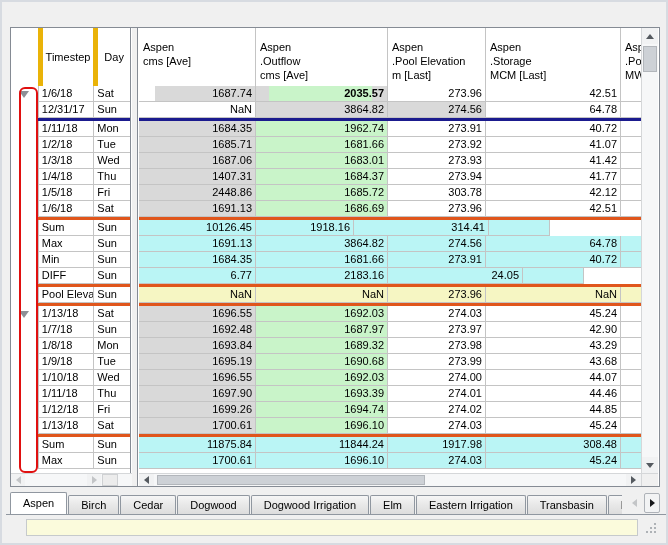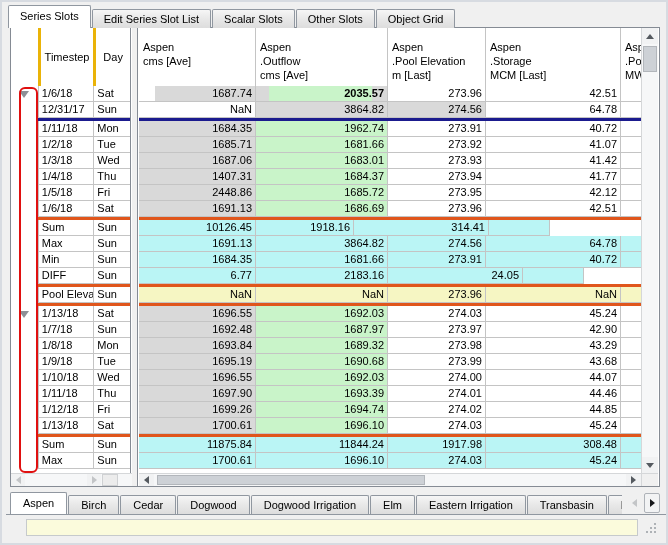--- a/index.html
+++ b/index.html
@@ -18,21 +18,21 @@
   }
   .ttab.selected{background:#fff;height:23px;line-height:21px;position:relative;z-index:6;}
   
   .frame{position:absolute;left:8px;top:25px;width:650px;height:460px;border:1px solid #858b94;background:#fff;z-index:1;}
   .left-pane{position:absolute;left:0;top:0;width:120px;height:445px;border-right:1px solid #858b94;background:#fff;overflow:hidden;}
   .pane-gap{position:absolute;left:121px;top:0;width:6px;height:458px;background:#f0f0f0;border-right:1px solid #858b94;}
   .right-pane{position:absolute;left:128px;top:0;width:502px;height:445px;background:#fff;overflow:hidden;}
   
   .left-header{display:flex;height:58px;}
   .lh{display:flex;align-items:center;justify-content:center;height:100%;}
-  .lh.lc1,.lh.lc2{border-left:3px solid #eab308;text-align:center;}
+  .lh.lc1,.lh.lc2{border-left:5px solid #eab308;text-align:center;}
   .right-header{display:flex;height:58px;width:543px;}
   .hcell{border-right:1px solid #c4c4c4;padding:12px 0 0 4px;line-height:14px;overflow:hidden;white-space:nowrap;}
   
   .lc0{width:27px;} .lc1{width:56px;} .lc2{width:37px;}
   .rc0{width:117px;} .rc1{width:132px;} .rc2{width:98px;} .rc3{width:135px;} .rc4{width:61px;}
   
   .lrow{display:flex;height:16px;}
   .lcell{height:16px;line-height:15px;overflow:hidden;white-space:nowrap;background:#fff;}
   .lcell.lc1,.lcell.lc2{border-left:1px solid #c4c4c4;border-bottom:1px solid #c4c4c4;padding-left:3px;}
   .rrow{display:flex;height:16px;width:543px;}
@@ -95,27 +95,20 @@
   
   .status-bar{position:absolute;left:24px;top:517px;width:612px;height:17px;background:#fbfbdc;border:1px solid #c6cacc;}
   .grip{position:absolute;left:652px;top:521px;width:2px;height:2px;background:#aeb2b6;
         box-shadow:-4px 4px 0 #aeb2b6,0 4px 0 #aeb2b6,-8px 8px 0 #aeb2b6,-4px 8px 0 #aeb2b6,0 8px 0 #aeb2b6;}
 </style>
 </head>
 <body>
 
 <div class="window">
 
-  <div class="top-tabbar" id="top-tabs">
-      <div class="ttab selected">Series Slots</div>
-      <div class="ttab">Edit Series Slot List</div>
-      <div class="ttab">Scalar Slots</div>
-      <div class="ttab">Other Slots</div>
-      <div class="ttab">Object Grid</div>
-    </div>
 
   <div class="frame">
 
     <div class="left-pane">
       <div class="left-header">
         <div class="lh lc0"></div>
         <div class="lh lc1">Timestep</div>
         <div class="lh lc2">Day</div>
       </div>
       <div id="left-body">
@@ -330,21 +323,21 @@
           <div class="rrow r-norm">
             <div class="rcell rc0">1407.31</div>
             <div class="rcell rc1">1684.37</div>
             <div class="rcell rc2">273.94</div>
             <div class="rcell rc3">41.77</div>
             <div class="rcell rc4"></div>
           </div>
           <div class="rrow r-norm">
             <div class="rcell rc0">2448.86</div>
             <div class="rcell rc1">1685.72</div>
-            <div class="rcell rc2">273.95</div>
+            <div class="rcell rc2">303.78</div>
             <div class="rcell rc3">42.12</div>
             <div class="rcell rc4"></div>
           </div>
           <div class="rrow r-norm">
             <div class="rcell rc0">1691.13</div>
             <div class="rcell rc1">1686.69</div>
             <div class="rcell rc2">273.96</div>
             <div class="rcell rc3">42.51</div>
             <div class="rcell rc4"></div>
           </div>

